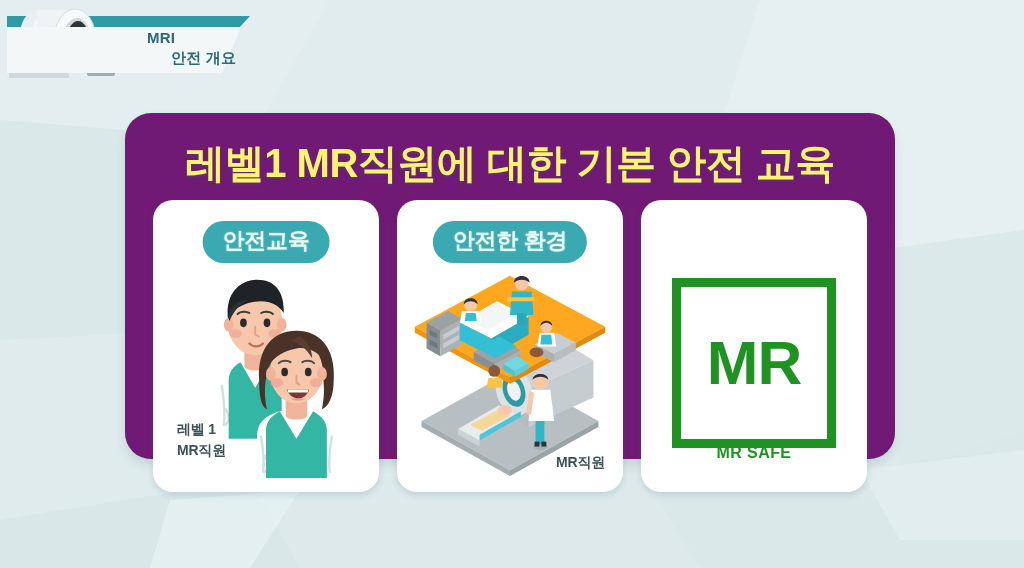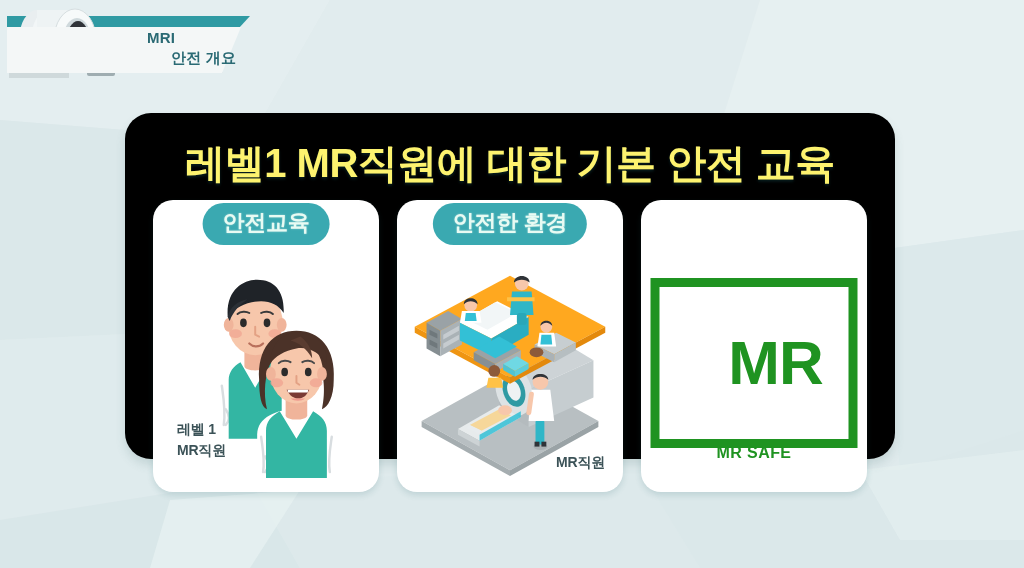--- a/index.html
+++ b/index.html
@@ -37,42 +37,42 @@
   }
   .hdr-text .l1{display:block;}
   .hdr-text .l2{display:block;margin-left:24px;}
 
   
   .mri-machine{position:absolute;left:2px;top:8px;width:146px;height:72px;}
 
   
   .panel{
     position:absolute;left:125px;top:113px;width:770px;height:346px;
-    background:#000000;border-radius:26px;z-index:4;
+    background:#701a75;border-radius:26px;z-index:4;
     box-shadow:0 6px 10px rgba(70,110,115,.17);
   }
   .panel-title{
     position:absolute;left:0;right:0;top:23px;text-align:center;
     color:#fdf36f;font-size:40px;font-weight:bold;letter-spacing:-.5px;
     text-shadow:0 2px 3px rgba(30,110,115,.28);
     white-space:nowrap;
   }
 
   
   .cards{
     position:absolute;left:28px;right:28px;top:87px;height:292px;
     display:flex;justify-content:space-between;gap:18px;
   }
   .card{
     position:relative;flex:1 1 0;background:#ffffff;border-radius:20px;
     box-shadow:0 3px 6px rgba(40,100,105,.16);
     overflow:hidden;
   }
   .badge{
-    position:absolute;left:50%;transform:translateX(-50%);top:3px;
+    position:absolute;left:50%;transform:translateX(-50%);top:21px;
     background:#3aa9b1;color:#e8fbf3;
     border-radius:22px;padding:5px 20px 7px;
     font-size:22px;font-weight:bold;white-space:nowrap;
     text-shadow:0 0 2px rgba(255,255,255,.45);
     letter-spacing:-.3px;
   }
   .card-caption{
     position:absolute;color:#3b5257;font-size:14px;font-weight:bold;
     line-height:1.55;letter-spacing:-.2px;
   }
@@ -80,21 +80,21 @@
   .cap-b{right:18px;bottom:18px;}
   .cap-c{left:0;right:0;bottom:26px;text-align:center;color:#1f9321;font-size:16px;letter-spacing:.4px;margin-top:35px;}
 
   .art{position:absolute;left:0;right:0;top:62px;bottom:14px;}
   .art svg{display:block;width:100%;height:100%;}
 
   
   .mr-label{
     position:absolute;left:50%;transform:translateX(-50%);top:78px;
     width:146px;height:152px;border:9px solid #1f9321;background:#fff;
-    display:flex;align-items:center;justify-content:center;padding-left:43px;
+    display:flex;align-items:center;justify-content:center;
   }
   .mr-label .mr-text{
     color:#1f9321;font-size:62px;font-weight:bold;line-height:1;
     letter-spacing:-1px;
   }
 </style>
 </head>
 <body>
 
 <div class="bg-layer">

